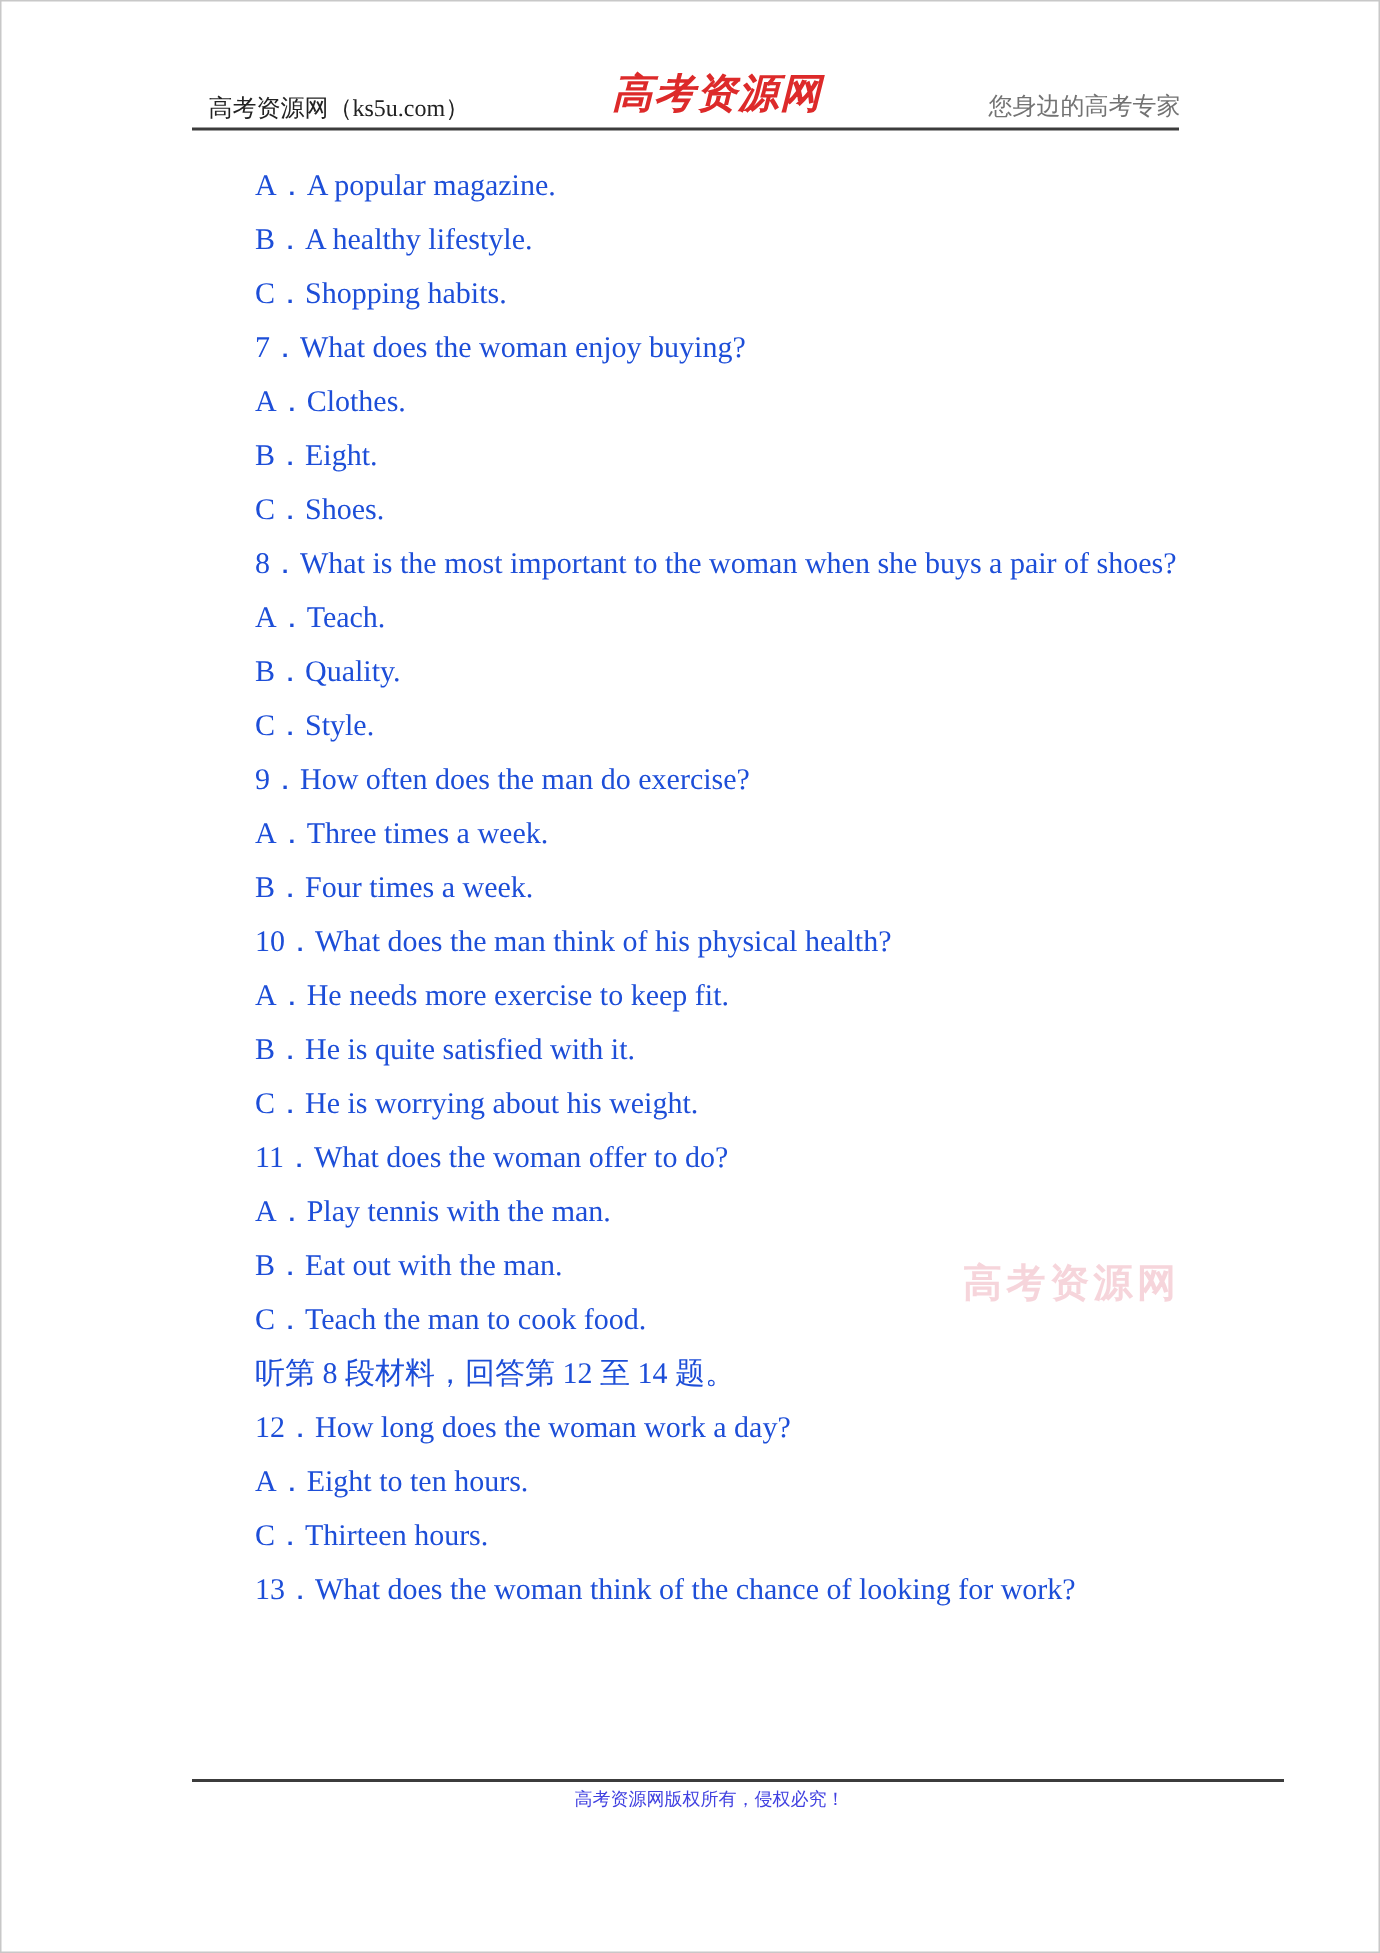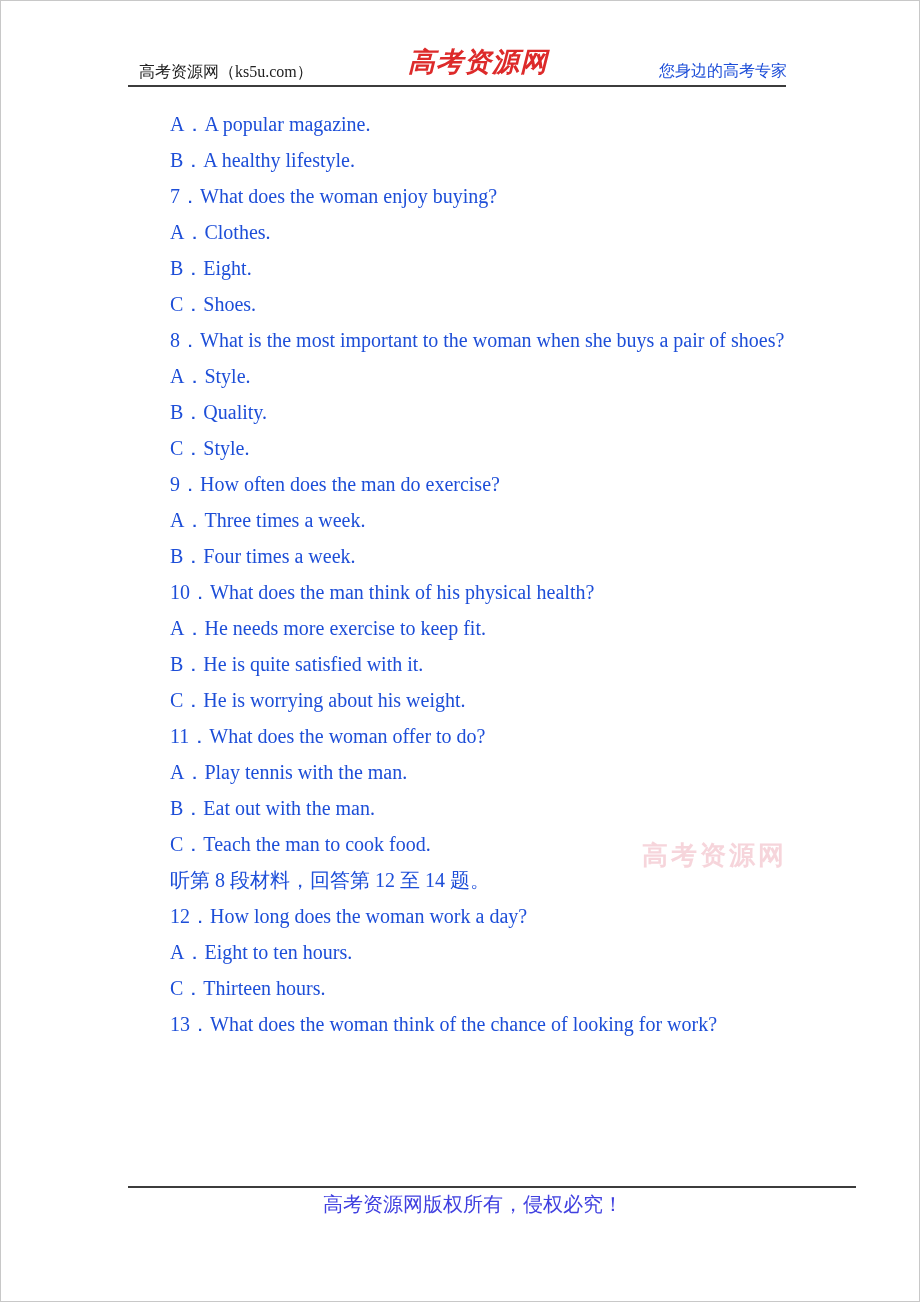--- a/index.html
+++ b/index.html
@@ -37,21 +37,21 @@
     font-weight: bold;
     font-style: italic;
     letter-spacing: 1px;
     white-space: nowrap;
   }
   .header-right {
     position: absolute;
     right: 133px;
     top: 61px;
     font-size: 16px;
-    color: #1d4ed8;
+    color: #737373;
     white-space: nowrap;
   }
   .header-rule {
     position: absolute;
     left: 128px;
     top: 85px;
     width: 658px;
     height: 2px;
     background: #3c3c3c;
   }
@@ -92,43 +92,44 @@
     width: 728px;
     height: 2px;
     background: #3c3c3c;
   }
   .footer-text {
     position: absolute;
     left: 128px;
     top: 1191px;
     width: 690px;
     text-align: center;
-    font-size: 20px;
+    font-size: 12px;
     white-space: nowrap;
   }
 </style>
 </head>
 <body>
 
 <div class="page">
 
   <div class="header-left">高考资源网（ks5u.com）</div>
   <div class="header-logo" style="color: rgb(221, 42, 42);">高考资源网</div>
   <div class="header-right">您身边的高考专家</div>
   <div class="header-rule"></div>
 
   <div class="body-lines">
     <div class="line">A．A popular magazine.</div>
     <div class="line">B．A healthy lifestyle.</div>
+    <div class="line">C．Shopping habits.</div>
     <div class="line">7．What does the woman enjoy buying?</div>
     <div class="line">A．Clothes.</div>
     <div class="line">B．Eight.</div>
     <div class="line">C．Shoes.</div>
     <div class="line">8．What is the most important to the woman when she buys a pair of shoes?</div>
-    <div class="line">A．Style.</div>
+    <div class="line">A．Teach.</div>
     <div class="line">B．Quality.</div>
     <div class="line">C．Style.</div>
     <div class="line">9．How often does the man do exercise?</div>
     <div class="line">A．Three times a week.</div>
     <div class="line">B．Four times a week.</div>
     <div class="line">10．What does the man think of his physical health?</div>
     <div class="line">A．He needs more exercise to keep fit.</div>
     <div class="line">B．He is quite satisfied with it.</div>
     <div class="line">C．He is worrying about his weight.</div>
     <div class="line">11．What does the woman offer to do?</div>

